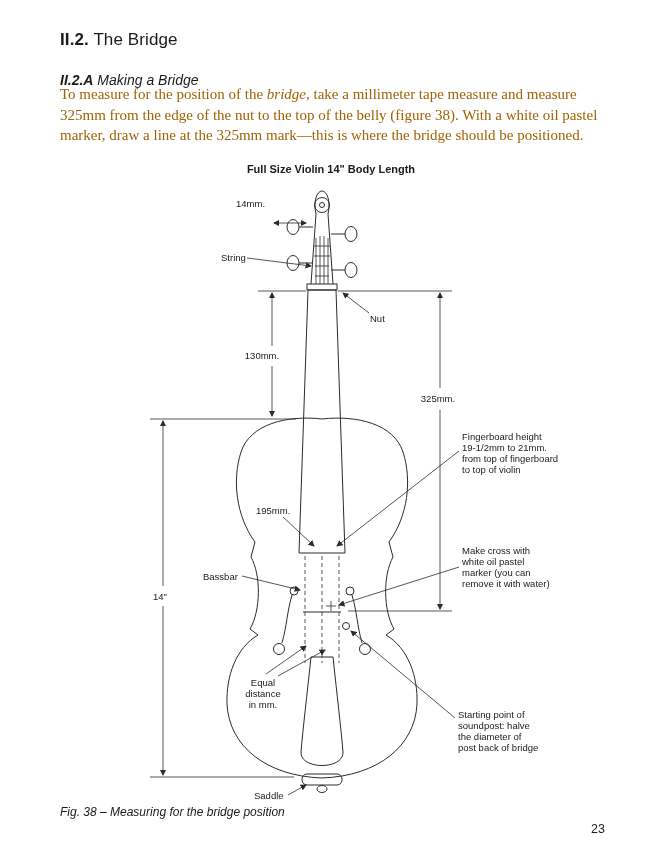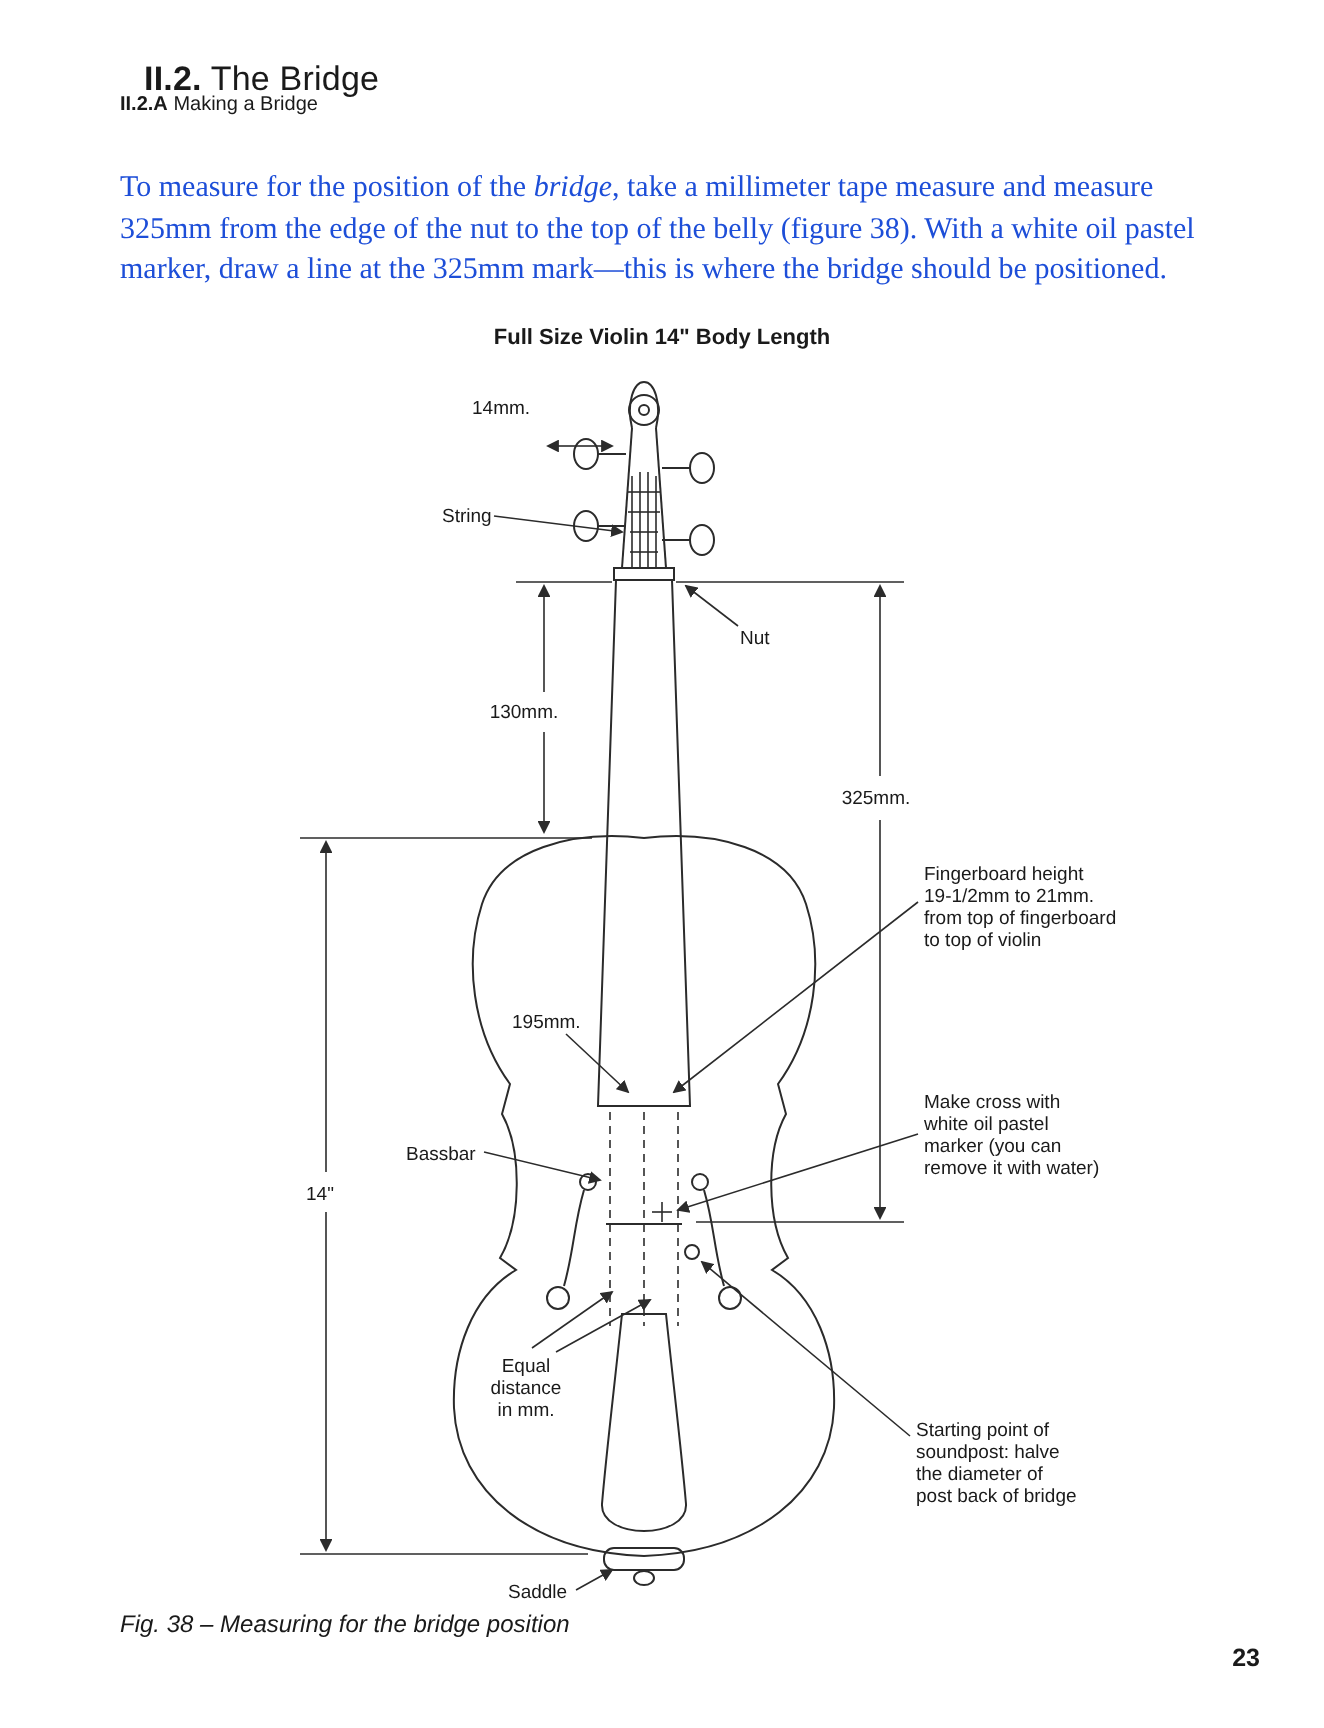--- a/index.html
+++ b/index.html
@@ -1,31 +1,31 @@
 <!DOCTYPE html>
 <html><head>
 <meta charset="utf-8">
 <style>
   html,body { margin:0; padding:0; background:#ffffff; }
   .page {
     position:relative; width:662px; height:864px; background:#ffffff;
     font-family:"Liberation Sans", sans-serif; color:#1a1a1a; overflow:hidden;
   }
-  .h1 { position:absolute; left:60px; top:30px; font-size:17px; letter-spacing:0.1px;margin-left:12px; }
+  .h1 { position:absolute; left:60px; top:30px; font-size:17px; letter-spacing:0.1px; }
   .h1 .num { font-weight:bold; }
-  .h2 { position:absolute; left:60px; top:47px; font-size:10px; }
+  .h2 { position:absolute; left:60px; top:72px; font-size:14px; font-style:italic; }
   .h2 .num { font-weight:bold; }
   .para {
     position:absolute; left:60px; top:84px; width:549px; margin:0;
-    font-family:"Liberation Serif", serif; font-size:15px; line-height:1.37; color:#1d4ed8;
+    font-family:"Liberation Serif", serif; font-size:15px; line-height:1.37; color:#a16207;
   }
   .fig-title { position:absolute; left:0; top:163px; width:662px; text-align:center;
     font-size:11px; font-weight:bold; }
   .caption { position:absolute; left:60px; top:805px; font-size:12px; font-style:italic; }
-  .pagenum { position:absolute; right:32px; top:822px; font-size:12.5px; font-weight:bold; }
+  .pagenum { position:absolute; right:57px; top:822px; font-size:12.5px; font-weight:normal; }
   svg.diagram { position:absolute; left:0; top:178px; }
   svg .ln   { stroke:#2b2b2b; stroke-width:1; fill:none; }
   svg .thin { stroke-width:0.8; }
   svg .dash { stroke-dasharray:4 3; }
   svg text  { font-family:"Liberation Sans", sans-serif; font-size:9.5px; fill:#1a1a1a; stroke:none; }
 </style>
 </head>
 <body>
 
 <div class="page">

